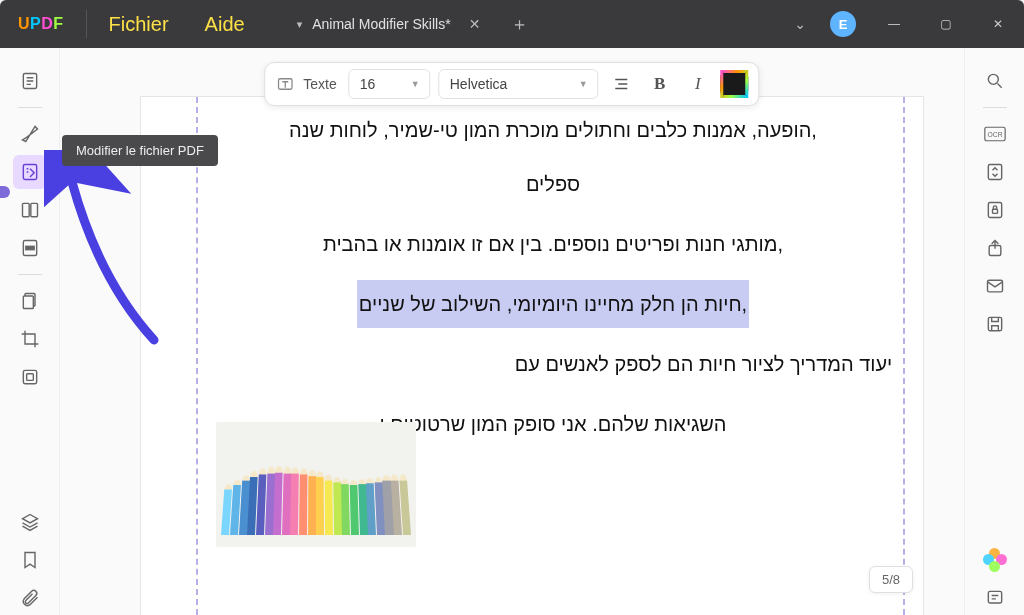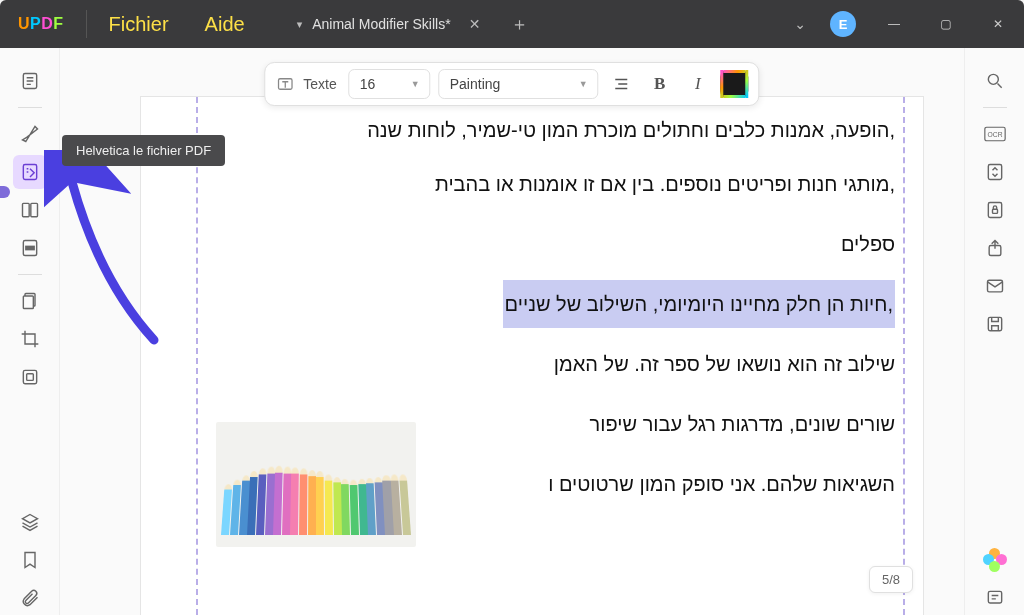--- a/index.html
+++ b/index.html
@@ -169,21 +169,21 @@
 .doc-body {
   position: absolute;
   top: 18px; left: 70px; right: 28px;
   direction: rtl;
   text-align: right;
   font-family: Arial, "Segoe UI", sans-serif;
   font-size: 20px;
   color: #111;
   line-height: 1.5;
 }
-.para { margin-bottom: 30px; }
+.para { margin-bottom: 30px; text-align: center; }
 .para.small-gap { margin-bottom: 24px; }
 .highlight {
   background: #c9ccf2;
   padding: 13px 2px;
   margin-top: 34px;
 }
 .text-box {
   position: relative;
   border: 1px solid transparent;
 }
@@ -388,44 +388,43 @@
             <rect x="3" y="5" width="18" height="14" rx="2"></rect>
             <path d="M8 9h8M12 9v8"></path>
           </svg>
       </div>
       <div class="tb-label">Texte</div>
       <div class="tb-select size">
         <span>16</span>
           <span class="arrow">▼</span>
       </div>
       <div class="tb-select font">
-        <span>Painting</span>
+        <span>Helvetica</span>
           <span class="arrow">▼</span>
       </div>
       <div class="tb-align">
         <svg width="18" height="18" viewBox="0 0 24 24" fill="none" stroke="currentColor" stroke-width="1.8">
             <path d="M4 6h16M8 12h12M4 18h16"></path>
           </svg>
       </div>
       <div class="tb-bold">B</div>
       <div class="tb-italic">I</div>
       <div class="tb-color"></div>
     </div>
 
     <div class="page">
       <div class="page-guides-left"></div>
       <div class="page-guides-right"></div>
 
       <div class="doc-body">
         <div class="para small-gap">,הופעה, אמנות כלבים וחתולים מוכרת המון טי-שמיר, לוחות שנה</div>
+        <div class="para">ספלים</div>
         <div class="para">,מותגי חנות ופריטים נוספים. בין אם זו אומנות או בהבית</div>
-        <div class="para">ספלים</div>
         <div class="para"><span class="highlight">,חיות הן חלק מחיינו היומיומי, השילוב של שניים</span></div>
-        <div class="para" style="padding-right:0; margin-right:0; width:56%; margin-left:auto">שילוב זה הוא נושאו של ספר זה. של האמן</div>
-        <div class="para" style="width:56%; margin-left:auto">שורים שונים, מדרגות רגל עבור שיפור</div>
+        <div class="para" style="width:56%; margin-left:auto">יעוד המדריך לציור חיות הם לספק לאנשים עם</div>
         <div class="para">השגיאות שלהם. אני סופק המון שרטוטים ו</div>
       </div>
 
       <div class="pencils">
         <div class="pencil-row" id="pencil-row">
             <div class="pencil" style="height: 55px; background: linear-gradient(rgb(245, 232, 200) 0px, rgb(245, 232, 200) 10%, rgb(123, 214, 255) 10%, rgb(123, 214, 255) 100%);"></div>
             <div class="pencil" style="height: 60.429px; background: linear-gradient(rgb(245, 232, 200) 0px, rgb(245, 232, 200) 10%, rgb(95, 180, 232) 10%, rgb(95, 180, 232) 100%);"></div>
             <div class="pencil" style="height: 65.4422px; background: linear-gradient(rgb(245, 232, 200) 0px, rgb(245, 232, 200) 10%, rgb(74, 143, 208) 10%, rgb(74, 143, 208) 100%);"></div>
             <div class="pencil" style="height: 69.6742px; background: linear-gradient(rgb(245, 232, 200) 0px, rgb(245, 232, 200) 10%, rgb(58, 111, 184) 10%, rgb(58, 111, 184) 100%);"></div>
             <div class="pencil" style="height: 72.8545px; background: linear-gradient(rgb(245, 232, 200) 0px, rgb(245, 232, 200) 10%, rgb(90, 95, 191) 10%, rgb(90, 95, 191) 100%);"></div>
@@ -511,21 +510,21 @@
     <div class="sb-icon">
       <svg width="20" height="20" viewBox="0 0 24 24" fill="none" stroke="currentColor" stroke-width="1.7">
           <rect x="4" y="4" width="16" height="14" rx="2"></rect>
           <path d="M8 9h8M8 13h5"></path>
         </svg>
     </div>
   </div>
 
 </div>
 
-<div class="tooltip">Helvetica le fichier PDF</div>
+<div class="tooltip">Modifier le fichier PDF</div>
 
 <svg class="arrow-svg" width="140" height="220">
   <defs>
     <marker id="arrowhead" markerWidth="12" markerHeight="12" refX="3" refY="6" orient="auto">
       <path d="M0,0 L12,6 L0,12 L3,6 Z" fill="#4a3fe0"></path>
     </marker>
   </defs>
   <path d="M110,190 Q 55,130 28,32" stroke="#4a3fe0" stroke-width="9" fill="none" marker-end="url(#arrowhead)" stroke-linecap="round"></path>
 </svg>
 

